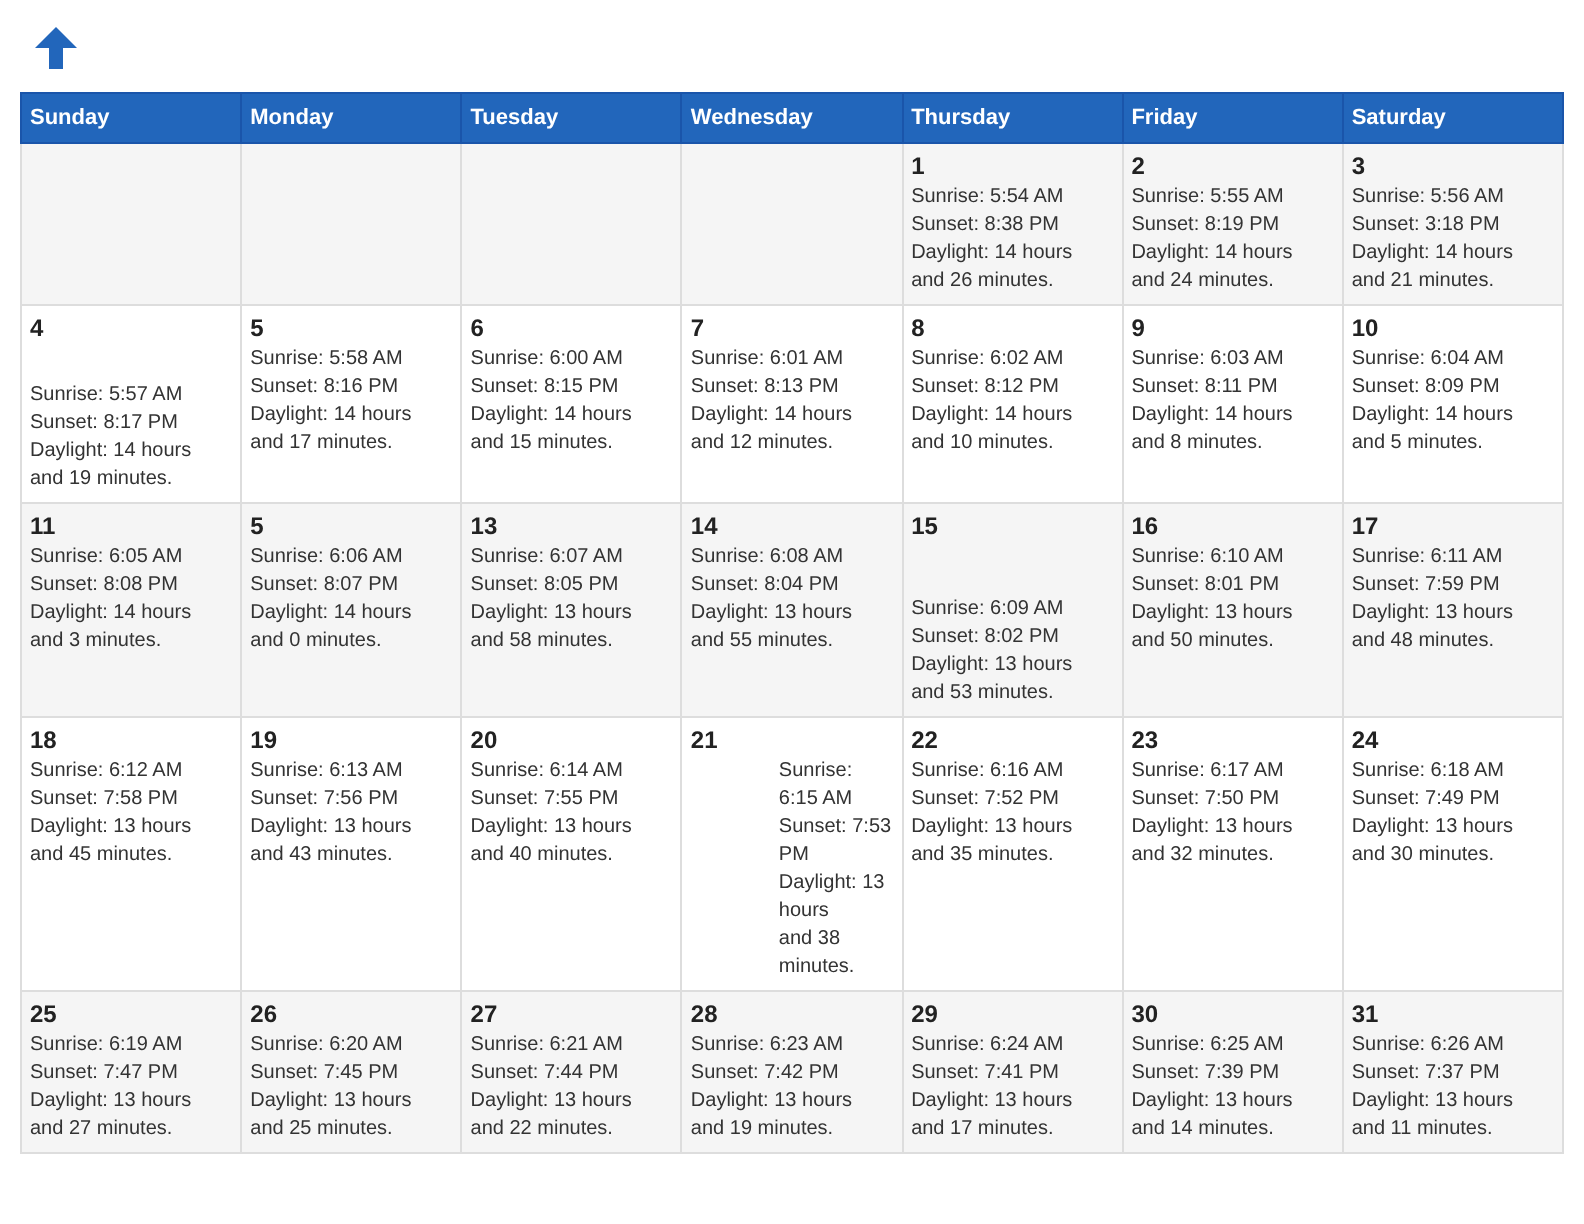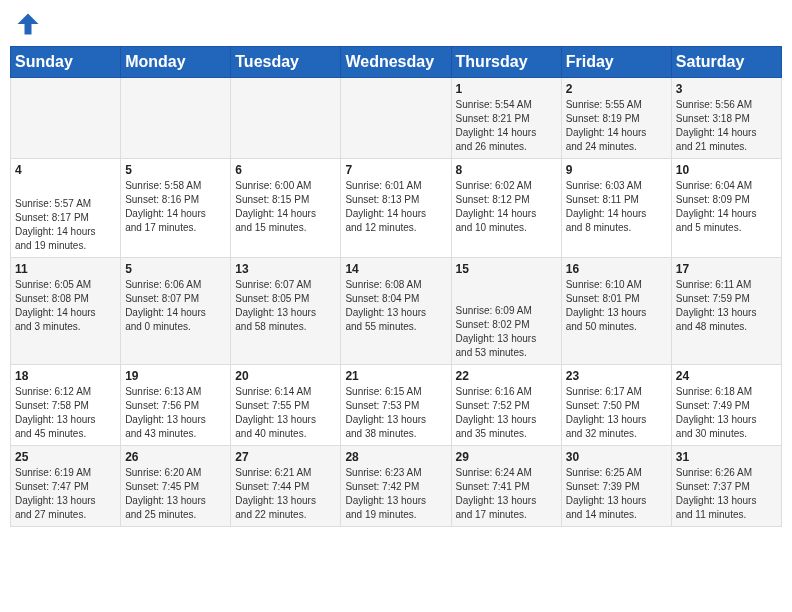--- a/index.html
+++ b/index.html
@@ -52,21 +52,21 @@
       width: 100%;
       border-collapse: collapse;
       font-size: 11px;
     }
     thead tr {
       background-color: #2266bb;
       color: white;
     }
     thead th {
       padding: 6px 4px;
-      font-size: 16px;
+      font-size: 11px;
       font-weight: bold;
       border: 1px solid #1a55aa;
       text-align: left;
     }
     tbody tr {
       border-bottom: 1px solid #ccc;
     }
     tbody td {
       border: 1px solid #ddd;
       vertical-align: top;
@@ -129,21 +129,21 @@
   </thead>
   <tbody id="calendar-body">
   <tr>
         <td class="empty-cell"></td>
         <td class="empty-cell"></td>
         <td class="empty-cell"></td>
         <td class="empty-cell"></td>
         <td>
           <div class="day-number">1</div>
           <div class="day-info" style="white-space: pre-line;">Sunrise: 5:54 AM
-Sunset: 8:21 PM
+Sunset: 8:38 PM
 Daylight: 14 hours
 and 26 minutes.</div>
         </td>
         <td>
           <div class="day-number">2</div>
           <div class="day-info" style="white-space: pre-line;">Sunrise: 5:55 AM
 Sunset: 8:19 PM
 Daylight: 14 hours
 and 24 minutes.</div>
         </td>
@@ -274,21 +274,21 @@
         </td>
         <td>
           <div class="day-number">20</div>
           <div class="day-info" style="white-space: pre-line;">Sunrise: 6:14 AM
 Sunset: 7:55 PM
 Daylight: 13 hours
 and 40 minutes.</div>
         </td>
         <td>
           <div class="day-number">21</div>
-          <div class="day-info" style="white-space: pre-line;">Sunrise: 6:15 AM
+          <div class="day-info" style="white-space: pre-line; margin-left: 44px;">Sunrise: 6:15 AM
 Sunset: 7:53 PM
 Daylight: 13 hours
 and 38 minutes.</div>
         </td>
         <td>
           <div class="day-number">22</div>
           <div class="day-info" style="white-space: pre-line;">Sunrise: 6:16 AM
 Sunset: 7:52 PM
 Daylight: 13 hours
 and 35 minutes.</div>

